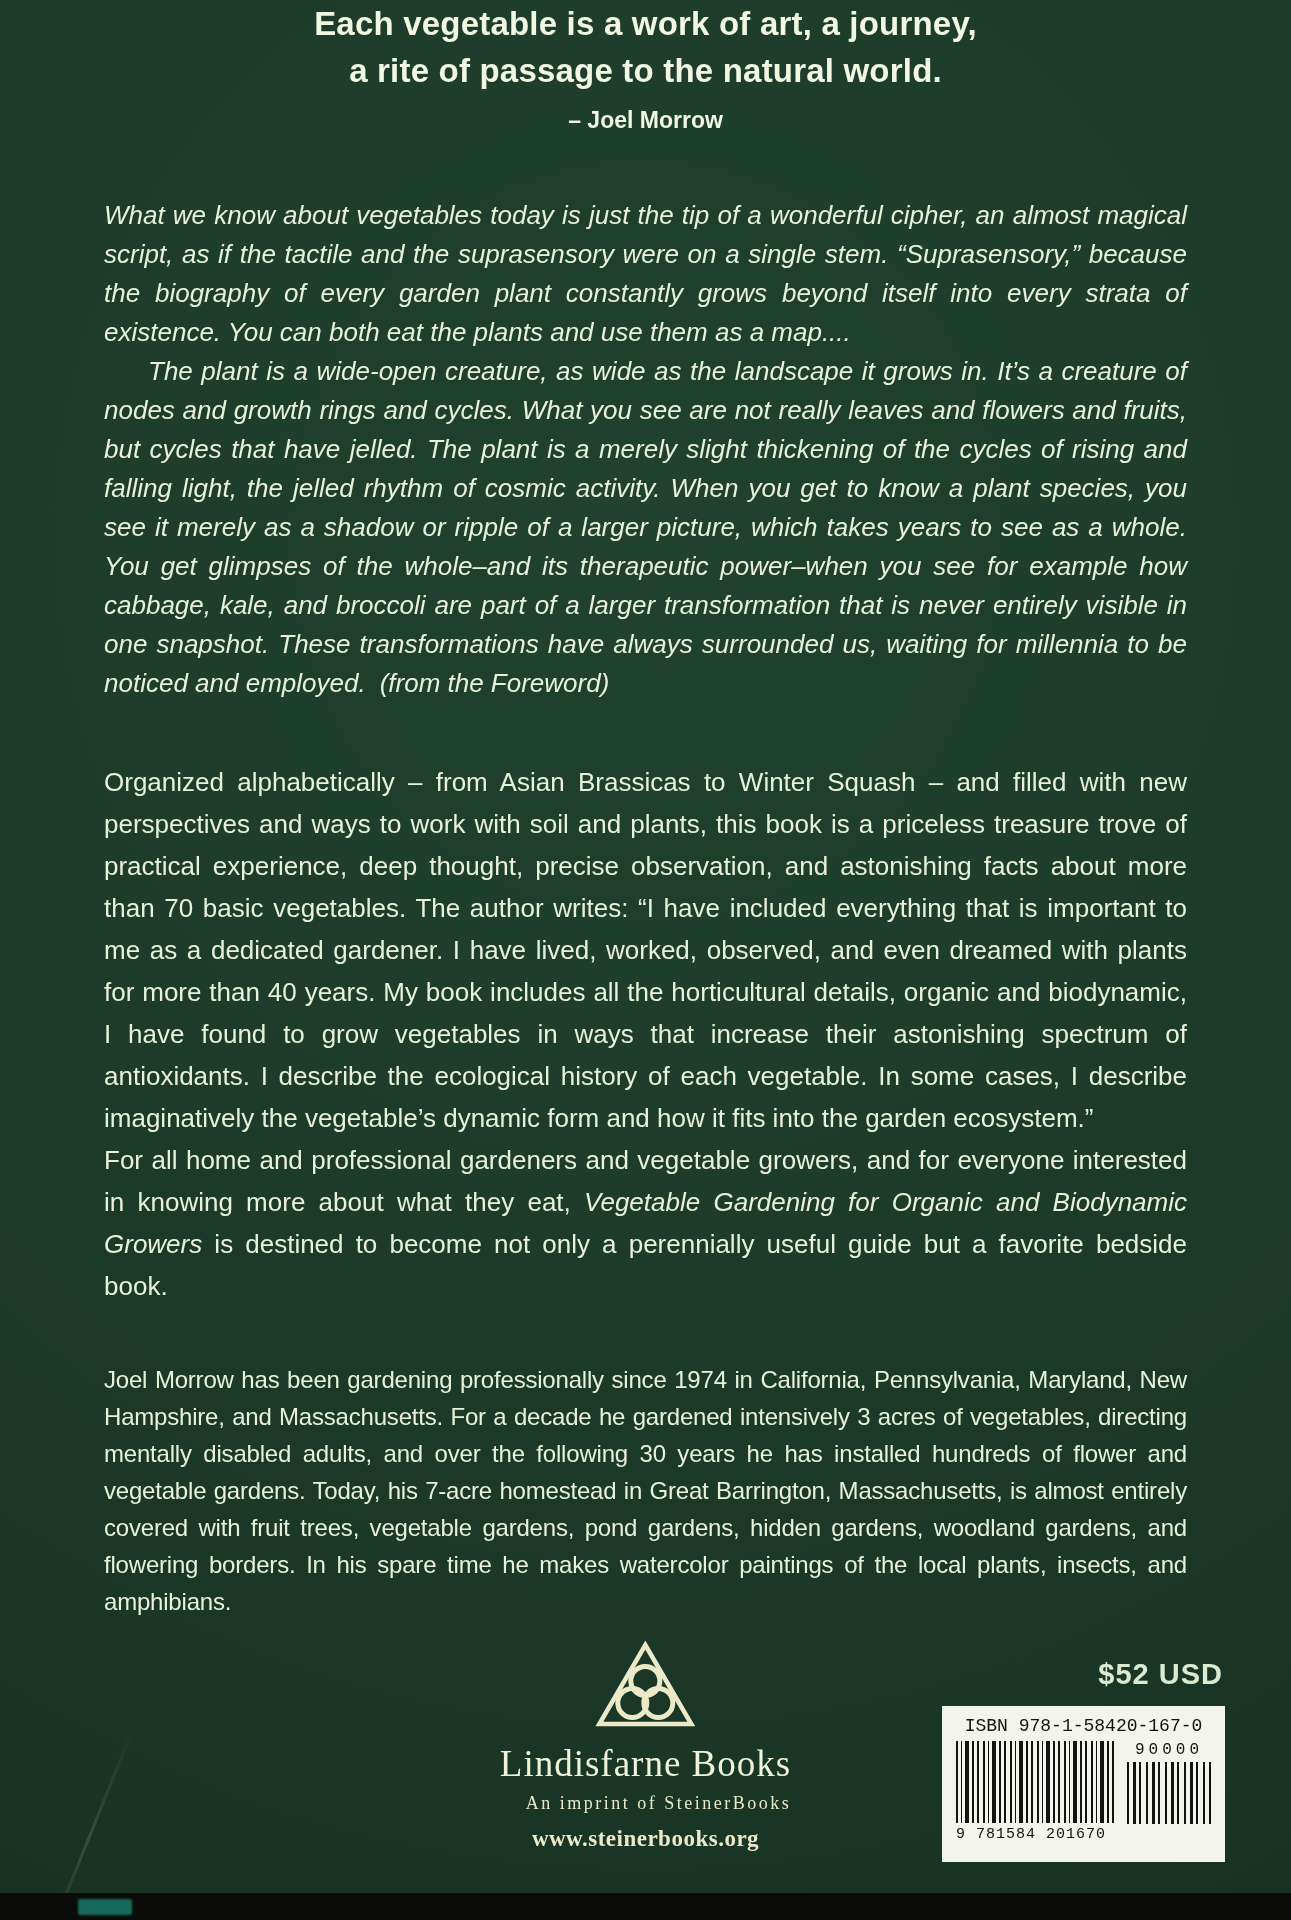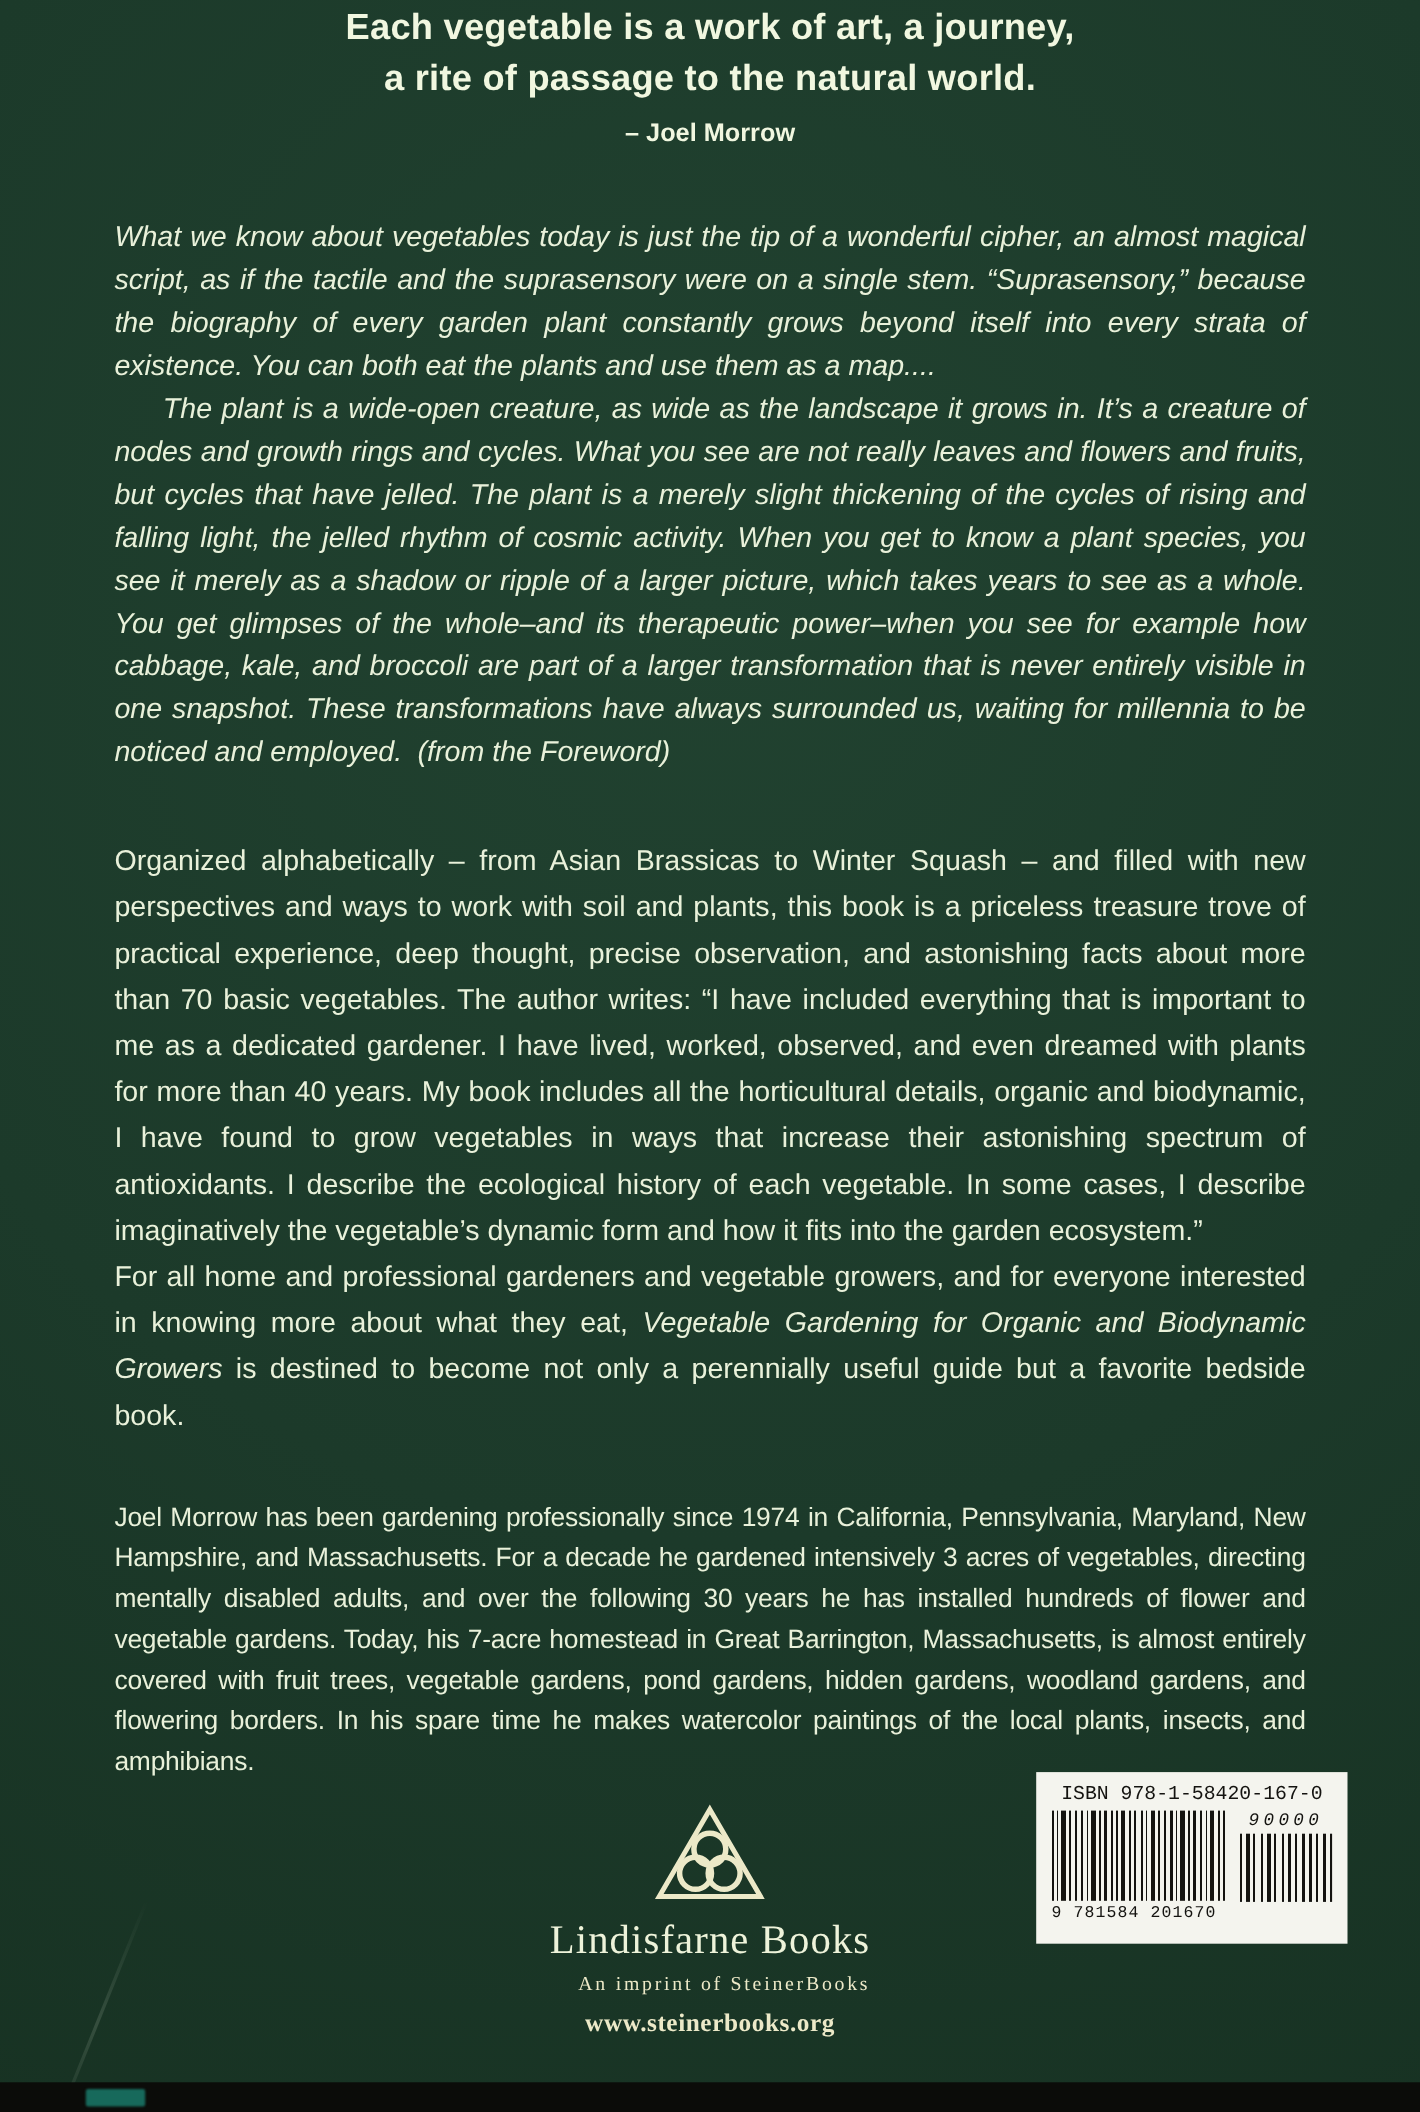--- a/index.html
+++ b/index.html
@@ -32,39 +32,39 @@
 
   .imprint { position: absolute; top: 1640px; left: 50%; transform: translateX(-50%); text-align: center; color: #ece9c8; }
   .logo-svg { display: block; margin: 0 auto 12px; }
   .pub-name { font-family: "Liberation Serif", serif; font-size: 37px; letter-spacing: 1px; color: #eef3da; white-space: nowrap; }
   .pub-imprint { margin-top: 8px; font-family: "Liberation Serif", serif; font-size: 18px; font-weight: normal; letter-spacing: 2.5px; white-space: nowrap; text-align: right; }
   .pub-web { margin-top: 12px; font-family: "Liberation Serif", serif; font-size: 23px; font-weight: bold; letter-spacing: 0.5px; white-space: nowrap; }
 
   .price { position: absolute; top: 1658px; right: 68px; font-size: 29px; font-weight: bold; color: #dcead0; letter-spacing: 1px; }
 
   .barcode-box {
-    position: absolute; top: 1611px; right: 66px;
+    position: absolute; top: 1706px; right: 66px;
     width: 283px; height: 156px; box-sizing: border-box;
     background: #f4f4ee; color: #141310;
     padding: 10px 14px 8px;
   }
   .isbn-line { font-family: "Liberation Mono", monospace; font-size: 18px; text-align: center; white-space: nowrap; }
   .bars-row { display: flex; justify-content: space-between; margin-top: 5px; }
   .main-col { width: 162px; }
   .main-bars {
     height: 82px;
     background: repeating-linear-gradient(90deg,
       #141310 0 2px, transparent 2px 5px,
       #141310 5px 6px, transparent 6px 9px,
       #141310 9px 13px, transparent 13px 16px,
       #141310 16px 18px, transparent 18px 21px,
       #141310 21px 23px, transparent 23px 27px);
   }
   .main-digits { margin-top: 3px; font-family: "Liberation Mono", monospace; font-size: 15px; letter-spacing: 1px; white-space: nowrap; }
-  .addon-col { width: 84px; font-style: italic; }
+  .addon-col { width: 84px; }
   .addon-code { font-family: "Liberation Mono", monospace; font-size: 16px; letter-spacing: 4px; text-align: center; }
   .addon-bars {
     height: 62px; margin-top: 3px;
     background: repeating-linear-gradient(90deg,
       #141310 0 2px, transparent 2px 6px,
       #141310 6px 9px, transparent 9px 12px,
       #141310 12px 14px, transparent 14px 19px);
   }
 
   .bottom-strip { position: absolute; left: 0; right: 0; bottom: 0; height: 27px; background: #0b0c09; }

